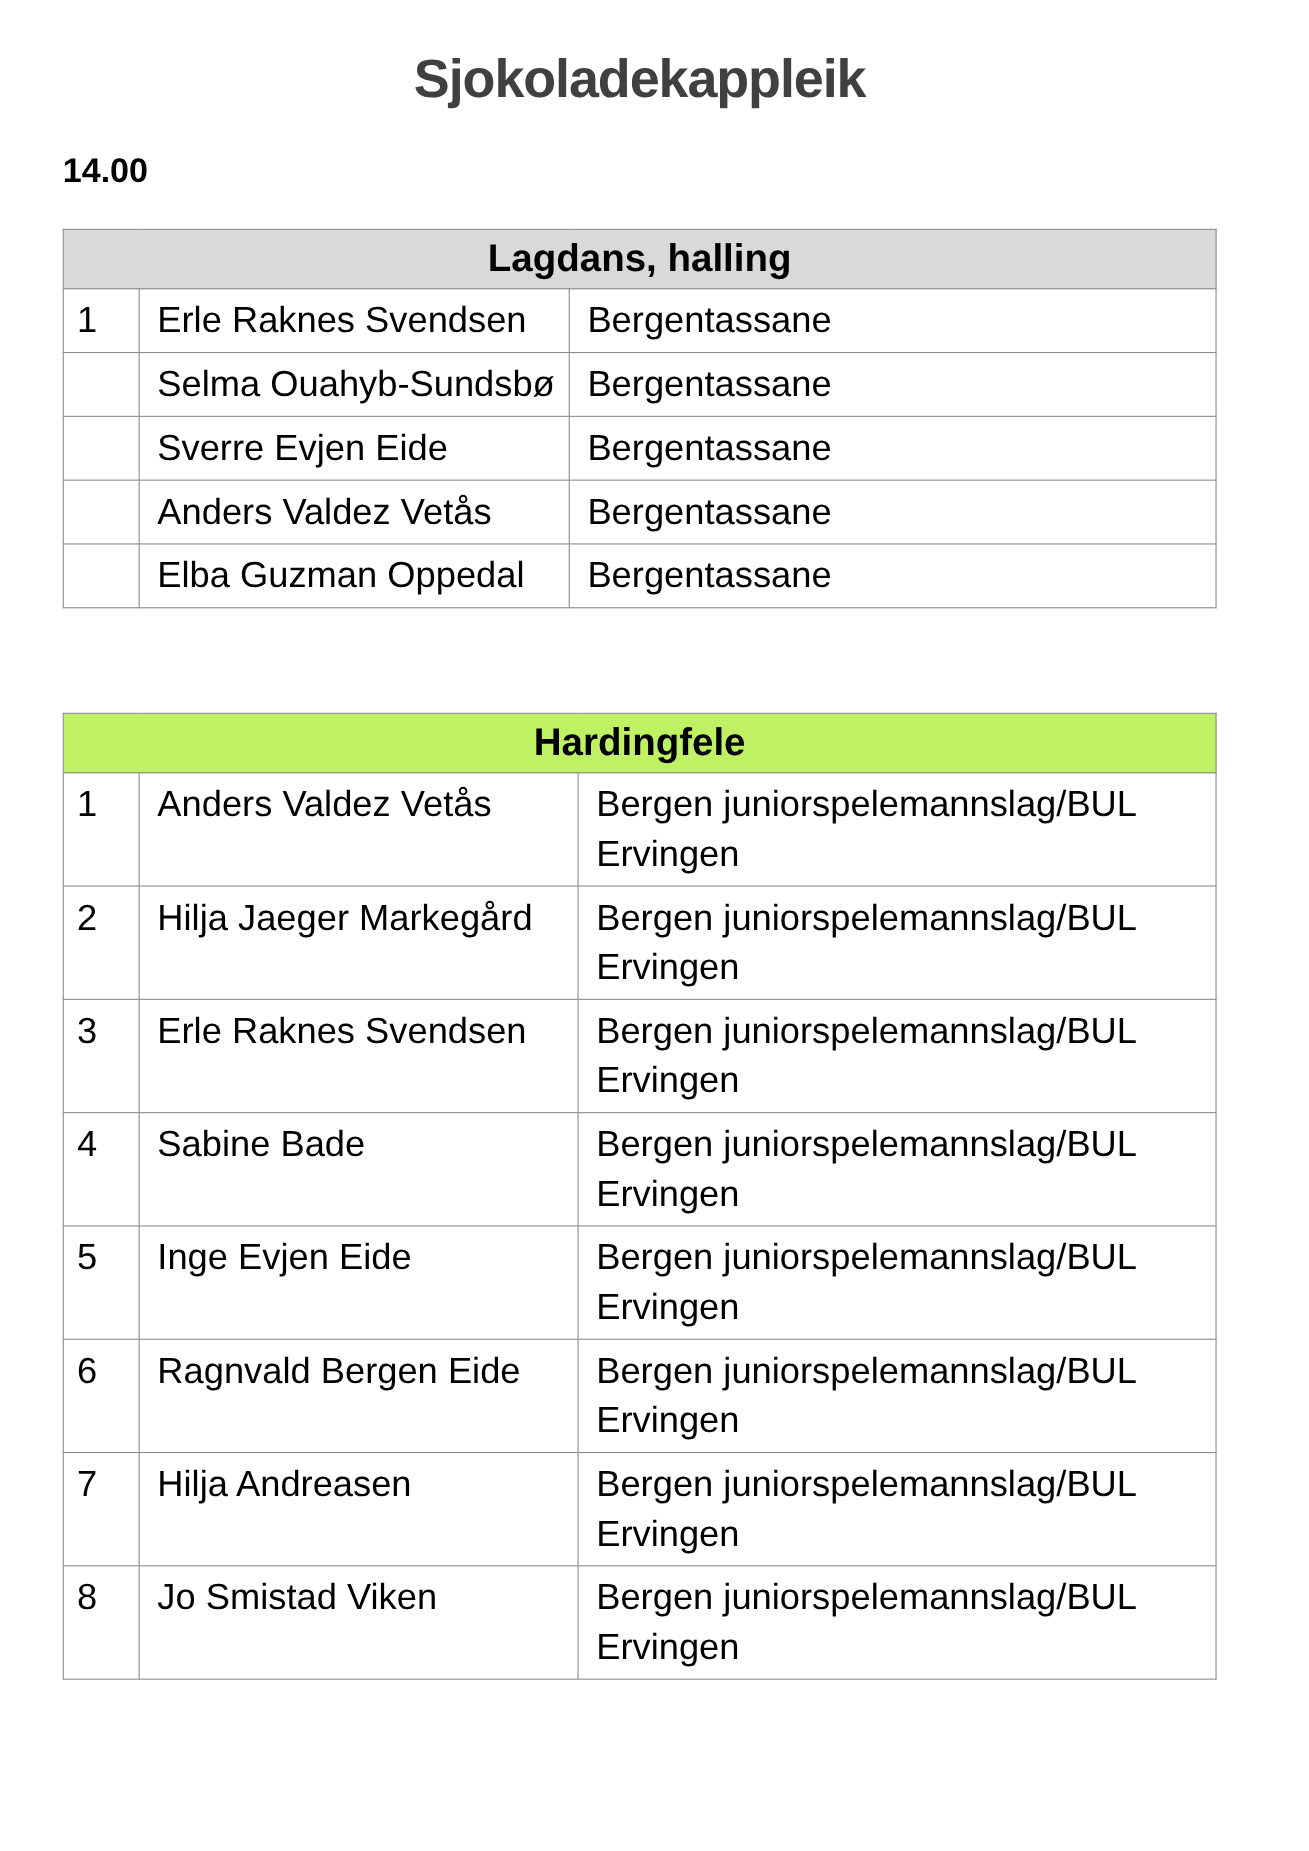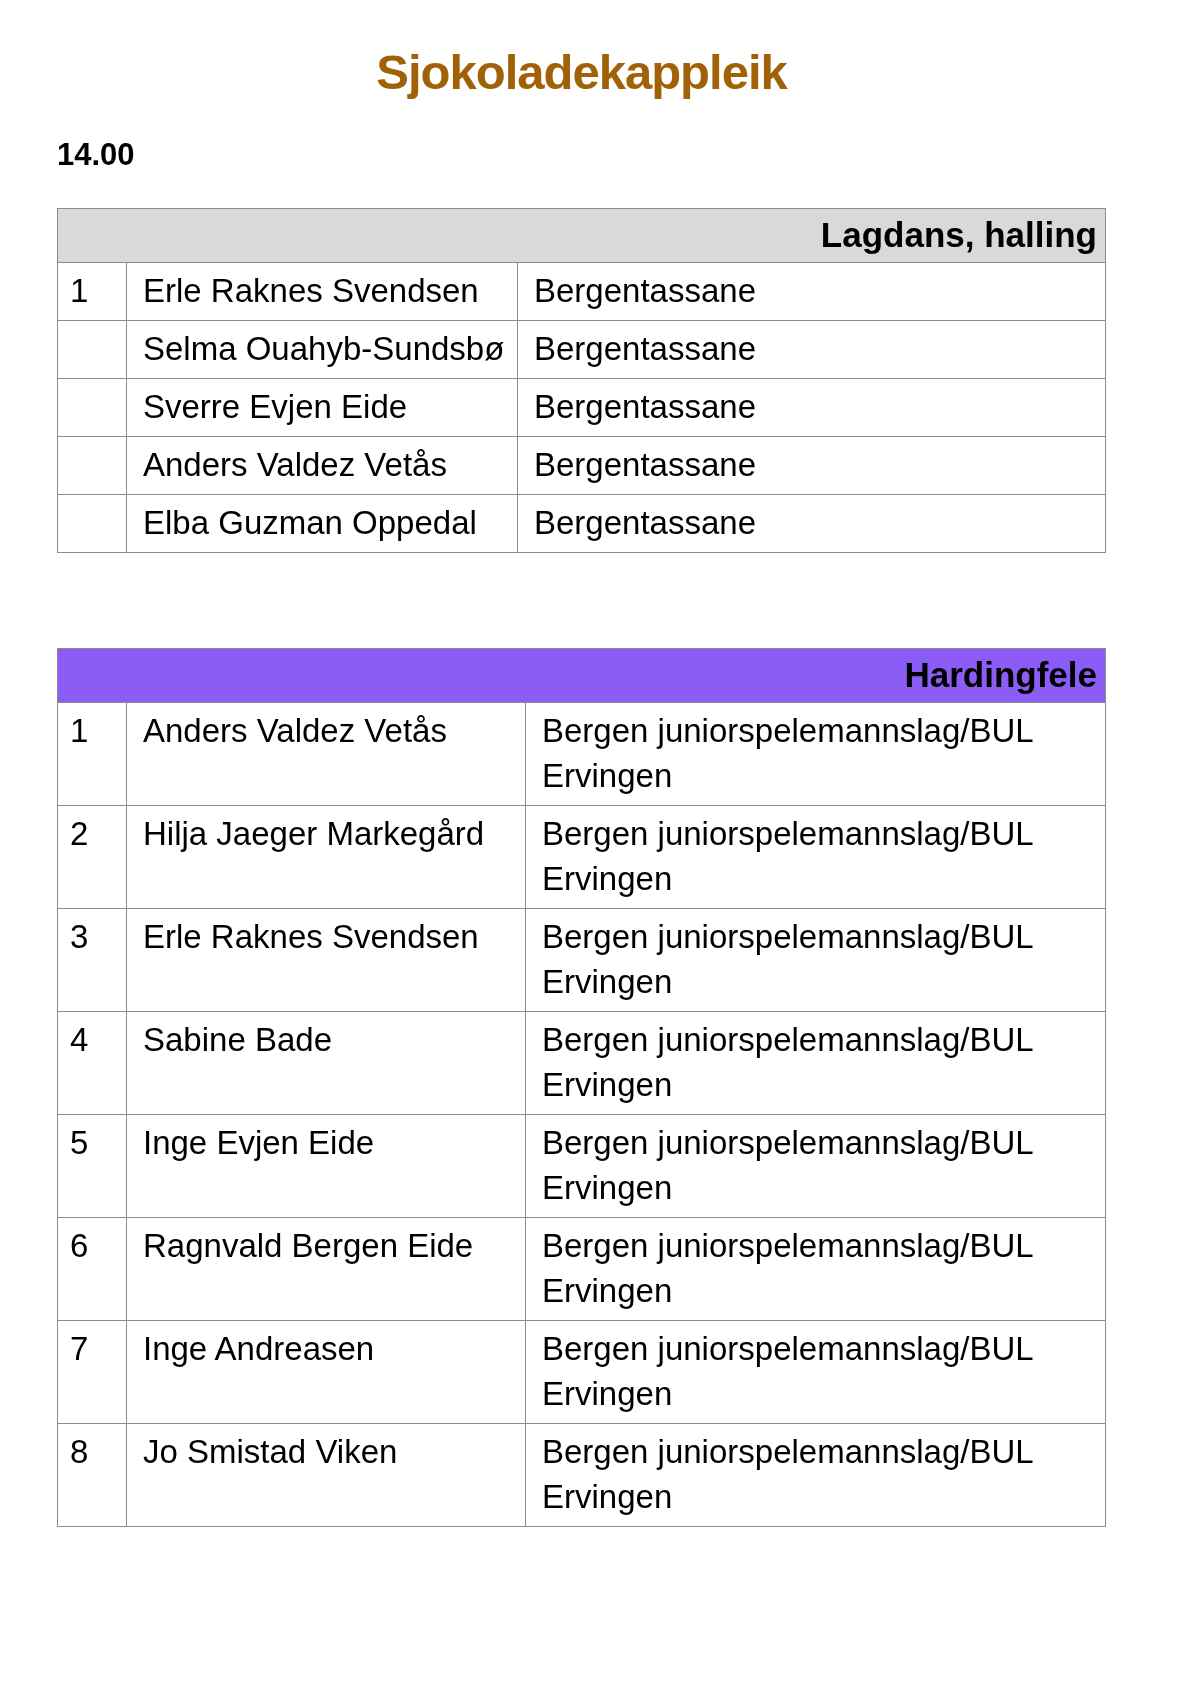--- a/index.html
+++ b/index.html
@@ -41,42 +41,42 @@
   }
   table.t1 { margin-top: 32px; }
   table.t2 { margin-top: 95px; }
   .t col.c0 { width: 69px; }
   .t1 col.c1 { width: 391px; }
   .t2 col.c1 { width: 399px; }
   .t th, .t td {
     border: 1.5px solid #8C8C8C;
   }
   .t th {
-    text-align: right;
+    text-align: center;
     font-size: 35px;
     line-height: 44px;
     font-weight: bold;
     padding: 4px 8px 5px 8px;
   }
   .t td {
     font-size: 33px;
     line-height: 45px;
     vertical-align: top;
     padding: 5px 10px 7px 16px;
     word-wrap: break-word;
   }
   .t td.c-num  { padding-left: 12px; }
   .t td.c-name { padding-right: 12px; }
 </style>
 </head>
 <body>
 
 <div class="page">
 
-  <h1 class="title" style="color: #a16207;">Sjokoladekappleik</h1>
+  <h1 class="title" style="color: #404040;">Sjokoladekappleik</h1>
 
   <div class="time">14.00</div>
 
   <table class="t t1">
     <colgroup>
         <col class="c0">
         <col class="c1">
         <col class="c2">
       </colgroup>
     <thead>
@@ -114,21 +114,21 @@
   </table>
 
   <table class="t t2">
     <colgroup>
         <col class="c0">
         <col class="c1">
         <col class="c2">
       </colgroup>
     <thead>
       <tr>
-        <th colspan="3" style="background: #8b5cf6;">Hardingfele</th>
+        <th colspan="3" style="background: #bef264;">Hardingfele</th>
       </tr>
     </thead>
     <tbody>
         <tr>
           <td class="c-num">1</td>
           <td class="c-name">Anders Valdez Vetås</td>
           <td class="c-club">Bergen juniorspelemannslag/BUL Ervingen</td>
         </tr>
         <tr>
           <td class="c-num">2</td>
@@ -150,21 +150,21 @@
           <td class="c-name">Inge Evjen Eide</td>
           <td class="c-club">Bergen juniorspelemannslag/BUL Ervingen</td>
         </tr>
         <tr>
           <td class="c-num">6</td>
           <td class="c-name">Ragnvald Bergen Eide</td>
           <td class="c-club">Bergen juniorspelemannslag/BUL Ervingen</td>
         </tr>
         <tr>
           <td class="c-num">7</td>
-          <td class="c-name">Inge Andreasen</td>
+          <td class="c-name">Hilja Andreasen</td>
           <td class="c-club">Bergen juniorspelemannslag/BUL Ervingen</td>
         </tr>
         <tr>
           <td class="c-num">8</td>
           <td class="c-name">Jo Smistad Viken</td>
           <td class="c-club">Bergen juniorspelemannslag/BUL Ervingen</td>
         </tr>
       </tbody>
   </table>
 

